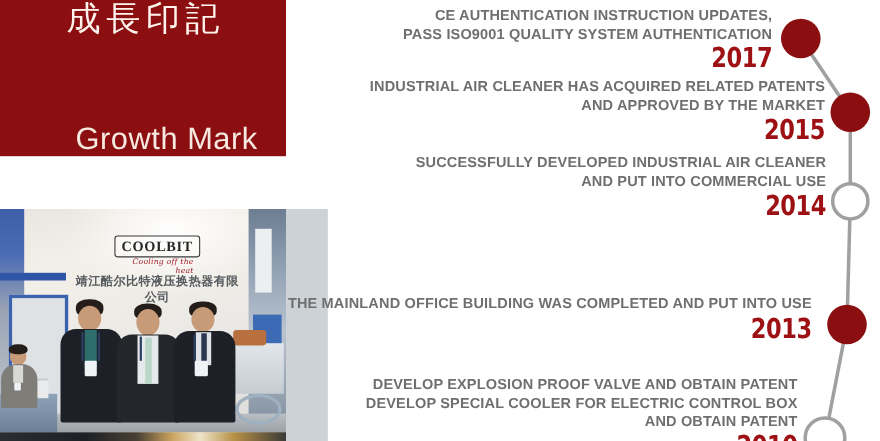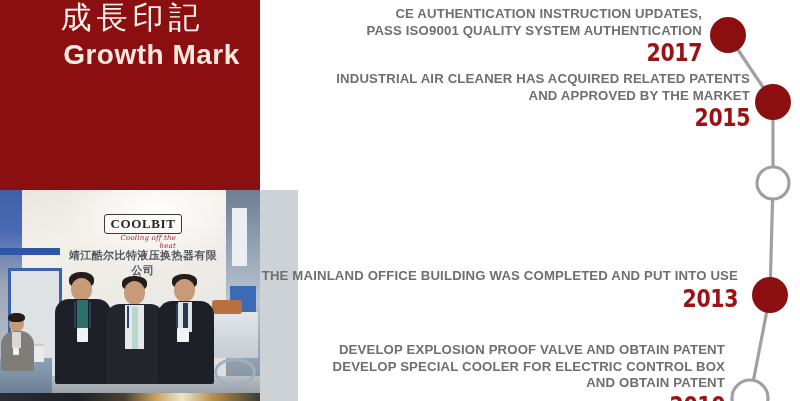--- a/index.html
+++ b/index.html
@@ -22,43 +22,43 @@
     left: 0;
     top: 0;
     width: 260px;
     height: 401px;
   }
   #title-block {
     position: absolute;
     left: 0;
     top: 0;
     width: 260px;
-    height: 190px;
+    height: 142px;
     background: #8B0F10;
     display: flex;
     flex-direction: column;
     align-items: center;
-    justify-content: flex-start;
+    justify-content: space-between;
   }
   #title-cn {
     color: #fdf3ec;
     font-size: 31px;
     letter-spacing: 5px;
     line-height: 1.1;
     margin-bottom: 6px;
     font-family: "DejaVu Sans", sans-serif;
     text-indent: 5px;
   }
   #title-en {
     color: #f6e9e0;
     font-size: 28px;
     letter-spacing: 0.5px;
     line-height: 1.1;
     font-family: "Liberation Sans", sans-serif;
-    font-weight: 700;
+    font-weight: 400;
     margin-left: 43px;
   }
 
   
   #photo-main {
     position: absolute;
     left: 0;
     top: 190px;
     width: 260px;
     height: 257px;
@@ -299,20 +299,25 @@
 PASS ISO9001 QUALITY SYSTEM AUTHENTICATION</div>
       <div class="entry-year">2017</div>
     </div>
 
     <div class="entry" style="left:10px; top:71px; width:480px;">
       <div class="entry-desc">INDUSTRIAL AIR CLEANER HAS ACQUIRED RELATED PATENTS
 AND APPROVED BY THE MARKET</div>
       <div class="entry-year">2015</div>
     </div>
 
+    <div class="entry" style="left:10px; top:140px; width:481px;">
+      <div class="entry-desc">SUCCESSFULLY DEVELOPED INDUSTRIAL AIR CLEANER
+AND PUT INTO COMMERCIAL USE</div>
+      <div class="entry-year">2014</div>
+    </div>
 
     <div class="entry" style="left:0px; top:268px; width:478px;">
       <div class="entry-desc">THE MAINLAND OFFICE BUILDING WAS COMPLETED AND PUT INTO USE</div>
       <div class="entry-year">2013</div>
     </div>
 
     <div class="entry" style="left:10px; top:342px; width:455px;">
       <div class="entry-desc">DEVELOP EXPLOSION PROOF VALVE AND OBTAIN PATENT
 DEVELOP SPECIAL COOLER FOR ELECTRIC CONTROL BOX
 AND OBTAIN PATENT</div>

